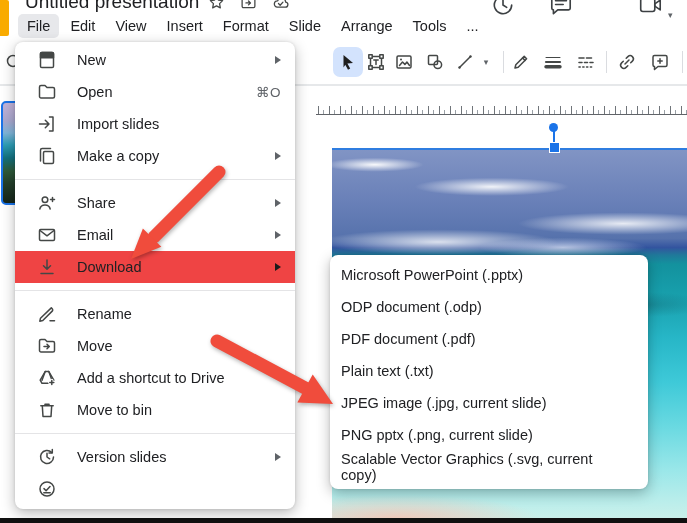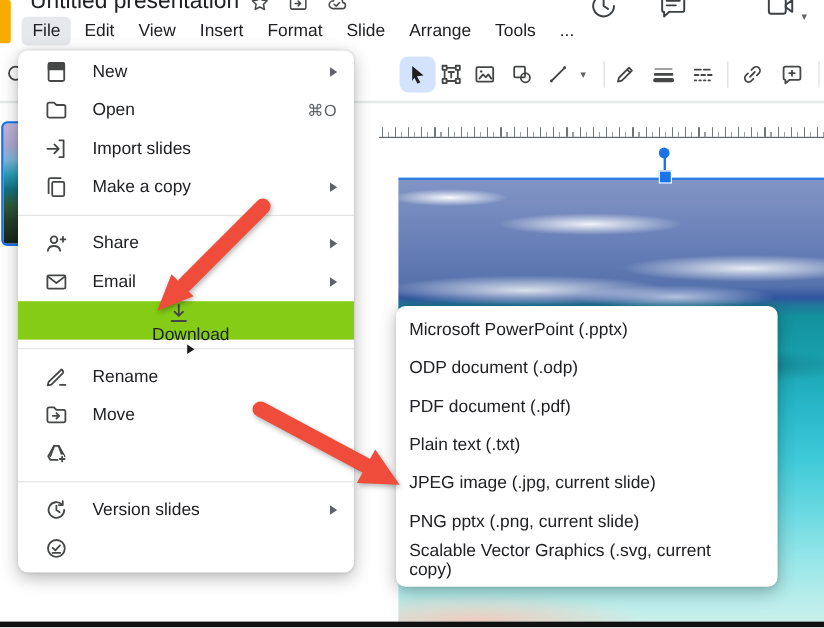--- a/index.html
+++ b/index.html
@@ -47,21 +47,21 @@
       linear-gradient(180deg,#8194c4 0%,#6980b8 14%,#5672ac 24%,#33549f 26.5%,#20789a 28.5%,#13929e 31%,#18a0ad 40%,#27b6c7 51%,#3ec9d8 63%,#69d9e1 75%,#9ae7e9 87%,#bceeeb 96%,#c9f0ea 100%);}
   .sel-line{left:332px;top:148px;width:355px;height:2px;background:#2f7de0;z-index:3;}
   .rot-dot{left:549px;top:123px;width:9px;height:9px;border-radius:50%;background:#1a73e8;z-index:4;}
   .rot-stem{left:552.5px;top:131px;width:2px;height:11px;background:#1a73e8;z-index:4;}
   .handle-sq{left:549px;top:142px;width:9px;height:9px;background:#1a73e8;border:1px solid #fff;z-index:4;}
 
   
   .filemenu{left:15px;top:42px;width:280px;background:#fff;border-radius:8px;z-index:10;
             box-shadow:0 4px 14px rgba(0,0,0,.28),0 0 3px rgba(0,0,0,.12);padding:2px 0 4px;}
   .mi{display:flex;align-items:center;height:32px;padding:0 14px 0 22px;font-size:14.5px;color:#202124;cursor:default;}
-  .mi.hl{background:#84cc16;flex-direction:column;}
+  .mi.hl{background:#ef4444;}
   .mi .ic{width:20px;height:20px;margin-right:20px;flex:0 0 20px;color:#444746;}
   .mi .ic svg{width:20px;height:20px;}
   .mi .grow{flex:1;}
   .shortcut{color:#5f6368;font-size:13.5px;letter-spacing:.5px;}
   .tri{width:0;height:0;border-left:6px solid #5f6368;border-top:4.5px solid transparent;border-bottom:4.5px solid transparent;}
   .tri.dark{border-left-color:#1b1b1b;}
   .msep{height:1px;background:#e4e4e6;margin:7px 0;}
 
   
   .submenu{left:330px;top:255px;width:318px;background:#fff;border-radius:8px;z-index:9;
@@ -321,20 +321,27 @@
           </svg></span>
       <span class="grow">Move</span>
     </div>
     <div class="mi">
       <span class="ic"><svg class="lineart" viewBox="0 0 20 20">
             <path d="M8.2 3.5h3.6l5 8.7-1.8 3.1H5l-1.8-3.1z"></path>
             <path d="M8.2 3.5L5 12.2M11.8 3.5l3.2 8.7"></path>
             <path d="M14.8 12.5v4M12.8 14.5h4" stroke="#fff" stroke-width="3.4"></path>
             <path d="M14.8 12.5v4M12.8 14.5h4"></path>
           </svg></span>
+      <span class="grow">Add a shortcut to Drive</span>
+    </div>
+    <div class="mi">
+      <span class="ic"><svg class="lineart" viewBox="0 0 20 20">
+            <path d="M3.8 5.8h12.4M8 5.8V4.2h4v1.6M5.3 5.8l.7 10.7h8l.7-10.7"></path>
+          </svg></span>
+      <span class="grow">Move to bin</span>
     </div>
     <div class="msep"></div>
     <div class="mi">
       <span class="ic"><svg class="lineart" viewBox="0 0 20 20">
             <path d="M16.5 10a6.5 6.5 0 1 1-1.9-4.6"></path>
             <path d="M15.3 2.6v3.3H12"></path>
             <path d="M10 6.3V10l2.7 1.8"></path>
           </svg></span>
       <span class="grow">Version slides</span>
       <span class="tri"></span>

